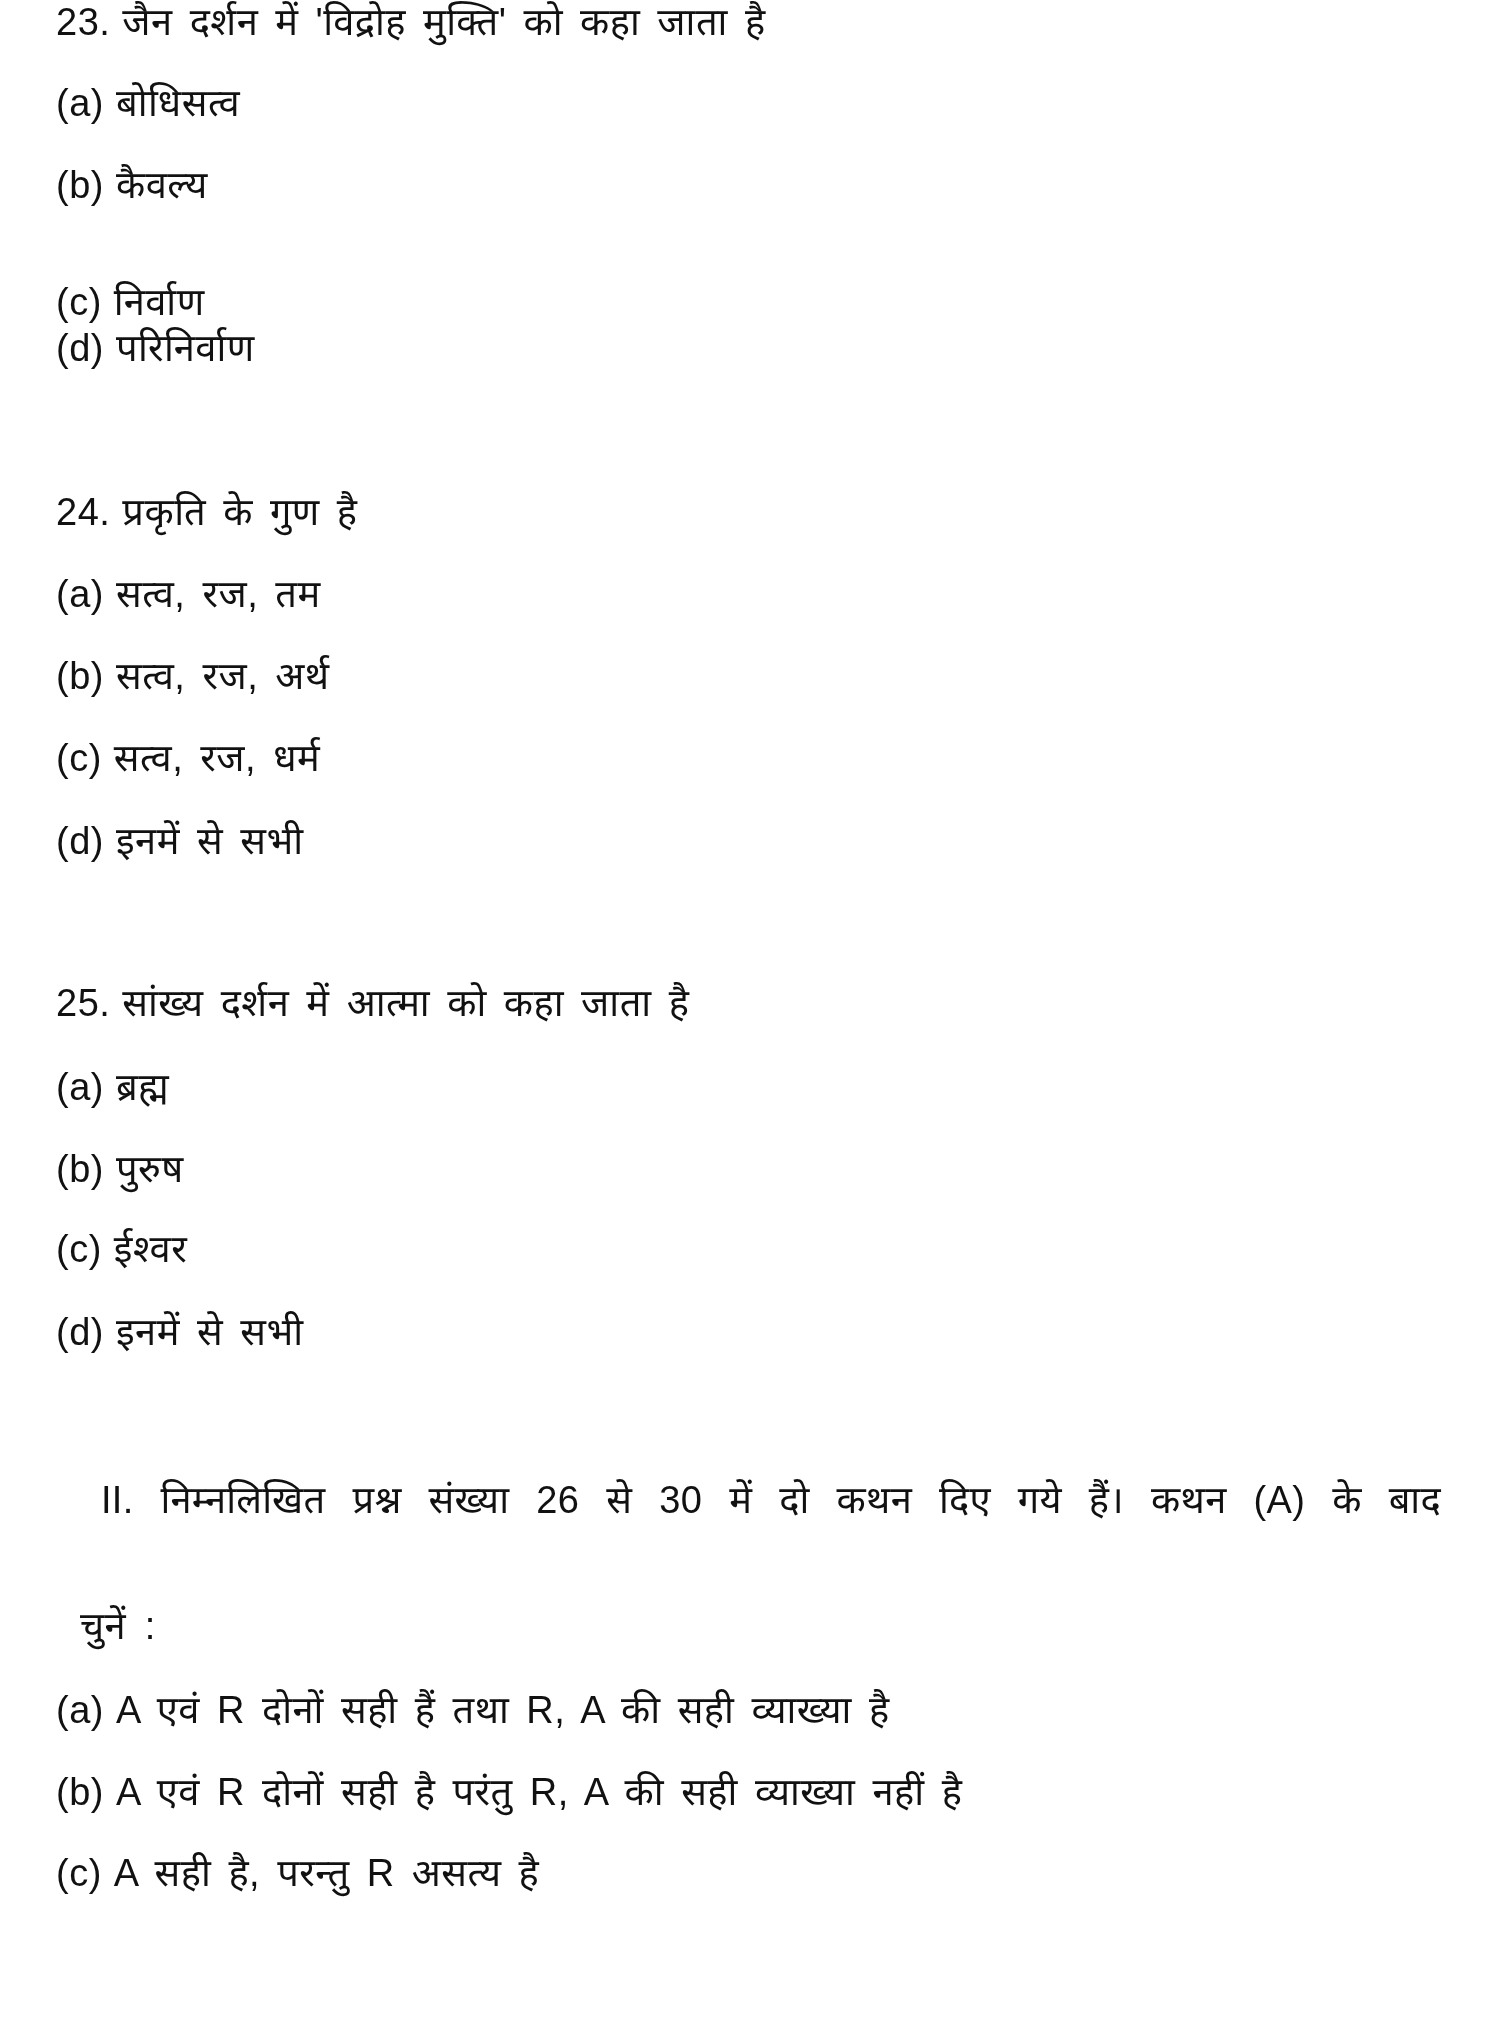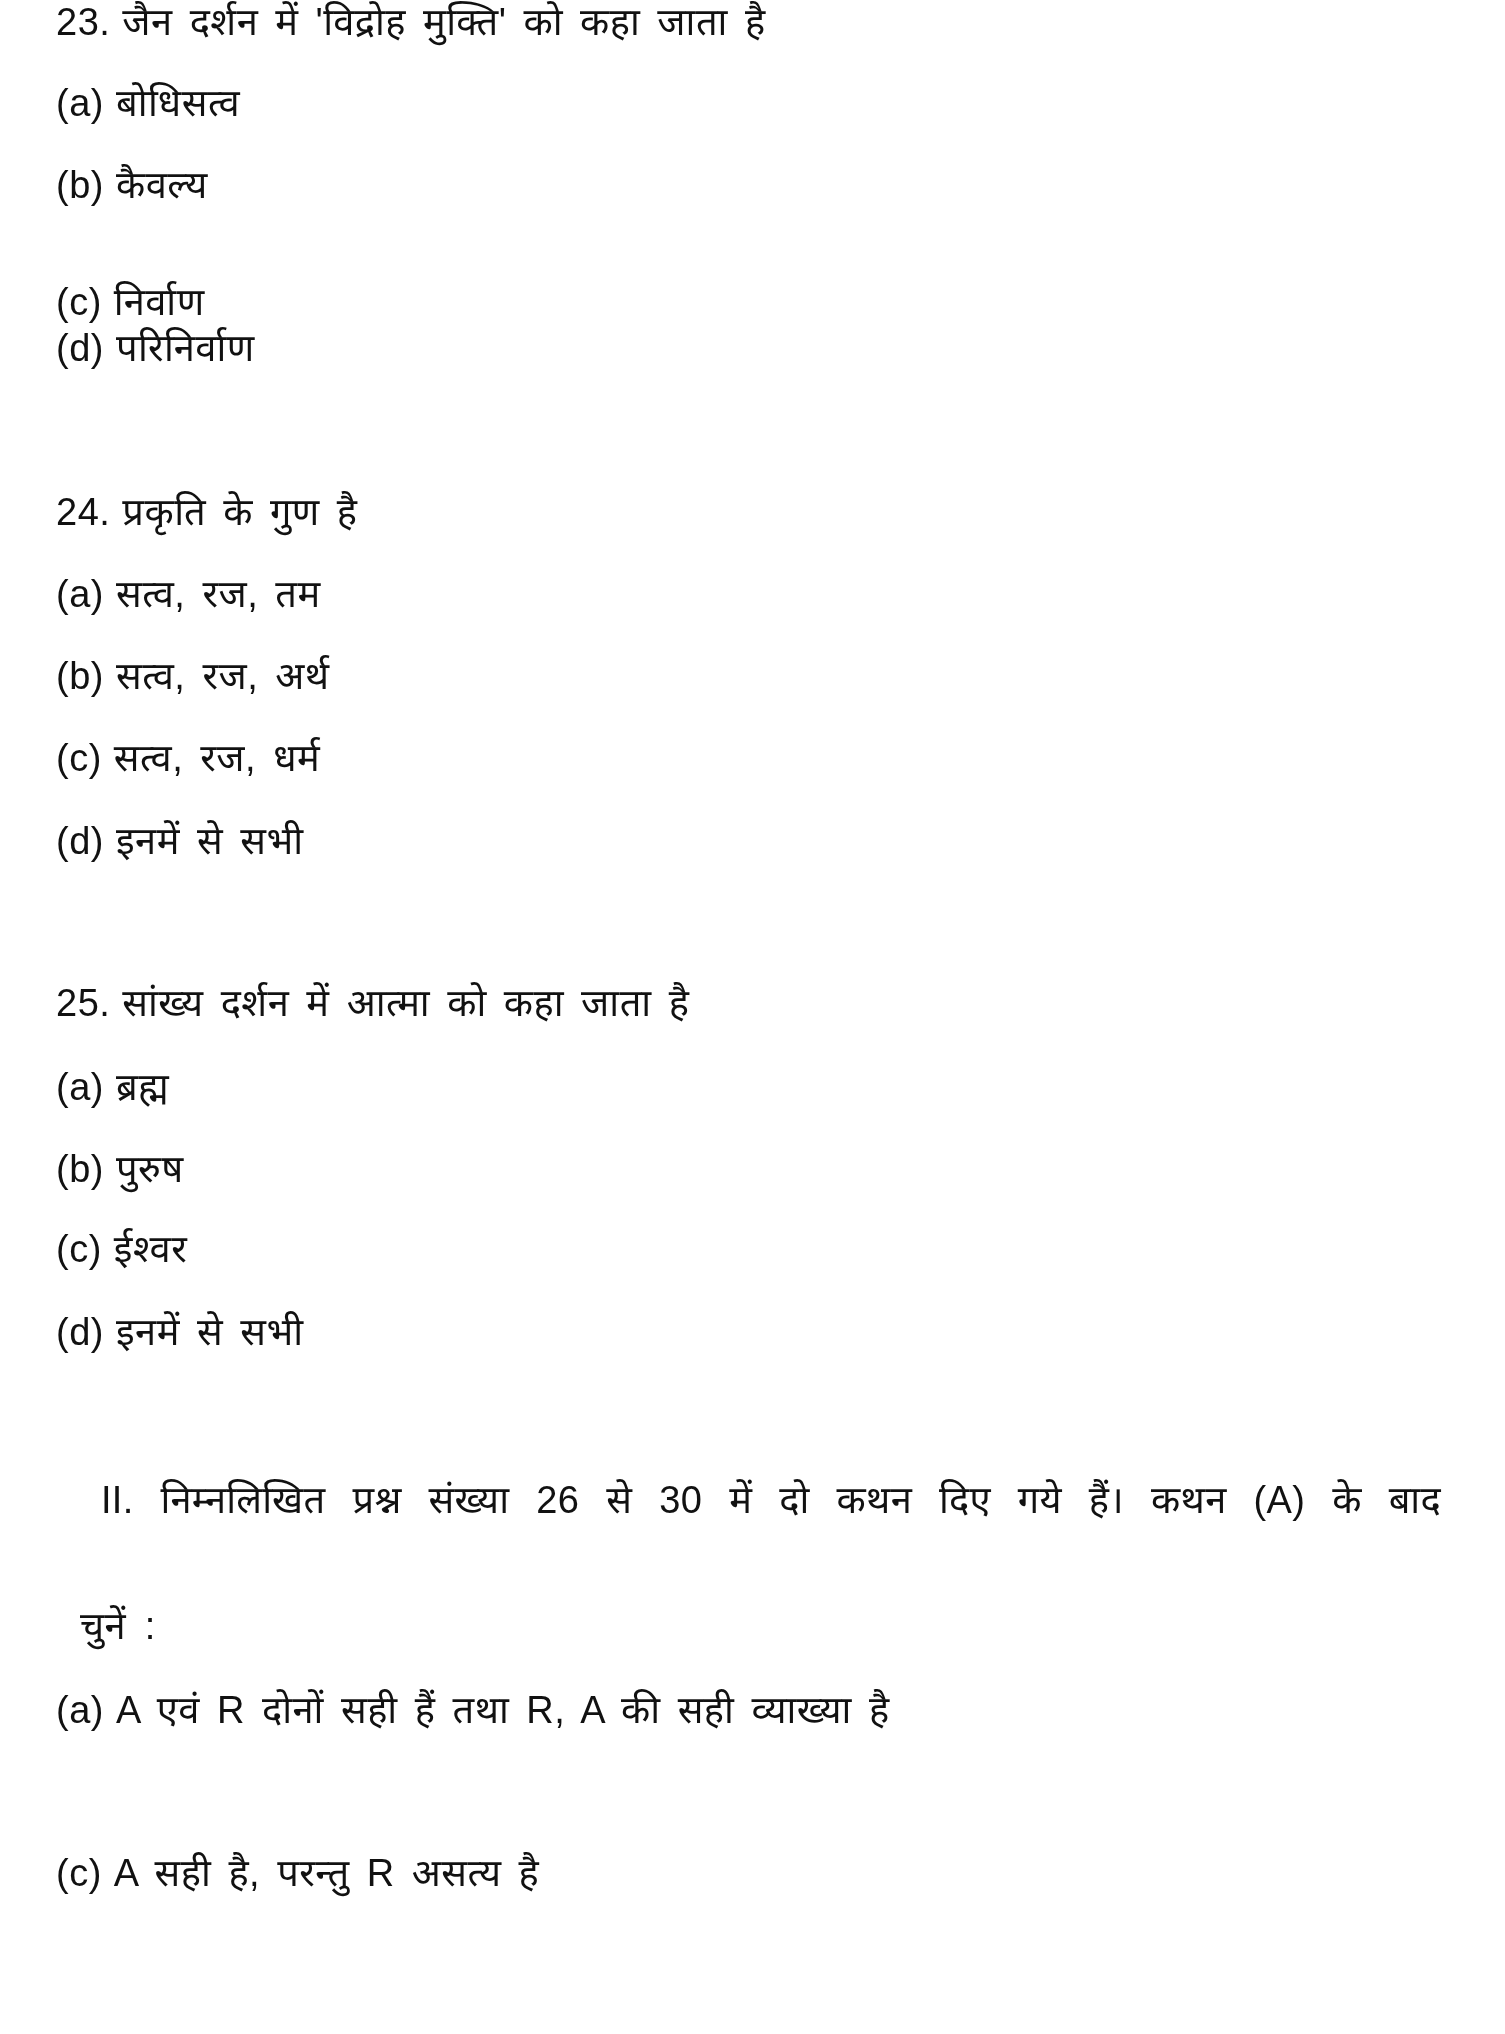--- a/index.html
+++ b/index.html
@@ -105,17 +105,20 @@
   <div class="line" style="top:1307px;">
     <span class="label">(d)</span><span>इनमें से सभी</span>
   </div>
 
   <div class="para-line justify" style="top:1475px; width:1340px;">II. निम्नलिखित प्रश्न संख्या 26 से 30 में दो कथन दिए गये हैं। कथन (A) के बाद</div>
   <div class="para-line" style="top:1601px;margin-left:24px;">चुनें :</div>
 
   <div class="line" style="top:1685px;">
     <span class="label">(a)</span><span>A एवं R दोनों सही हैं तथा R, A की सही व्याख्या है</span>
   </div>
+  <div class="line" style="top:1767px;">
+    <span class="label">(b)</span><span>A एवं R दोनों सही है परंतु R, A की सही व्याख्या नहीं है</span>
+  </div>
   <div class="line" style="top:1848px;">
     <span class="label">(c)</span><span>A सही है, परन्तु R असत्य है</span>
   </div>
 
 </div>
 
 </body></html>

